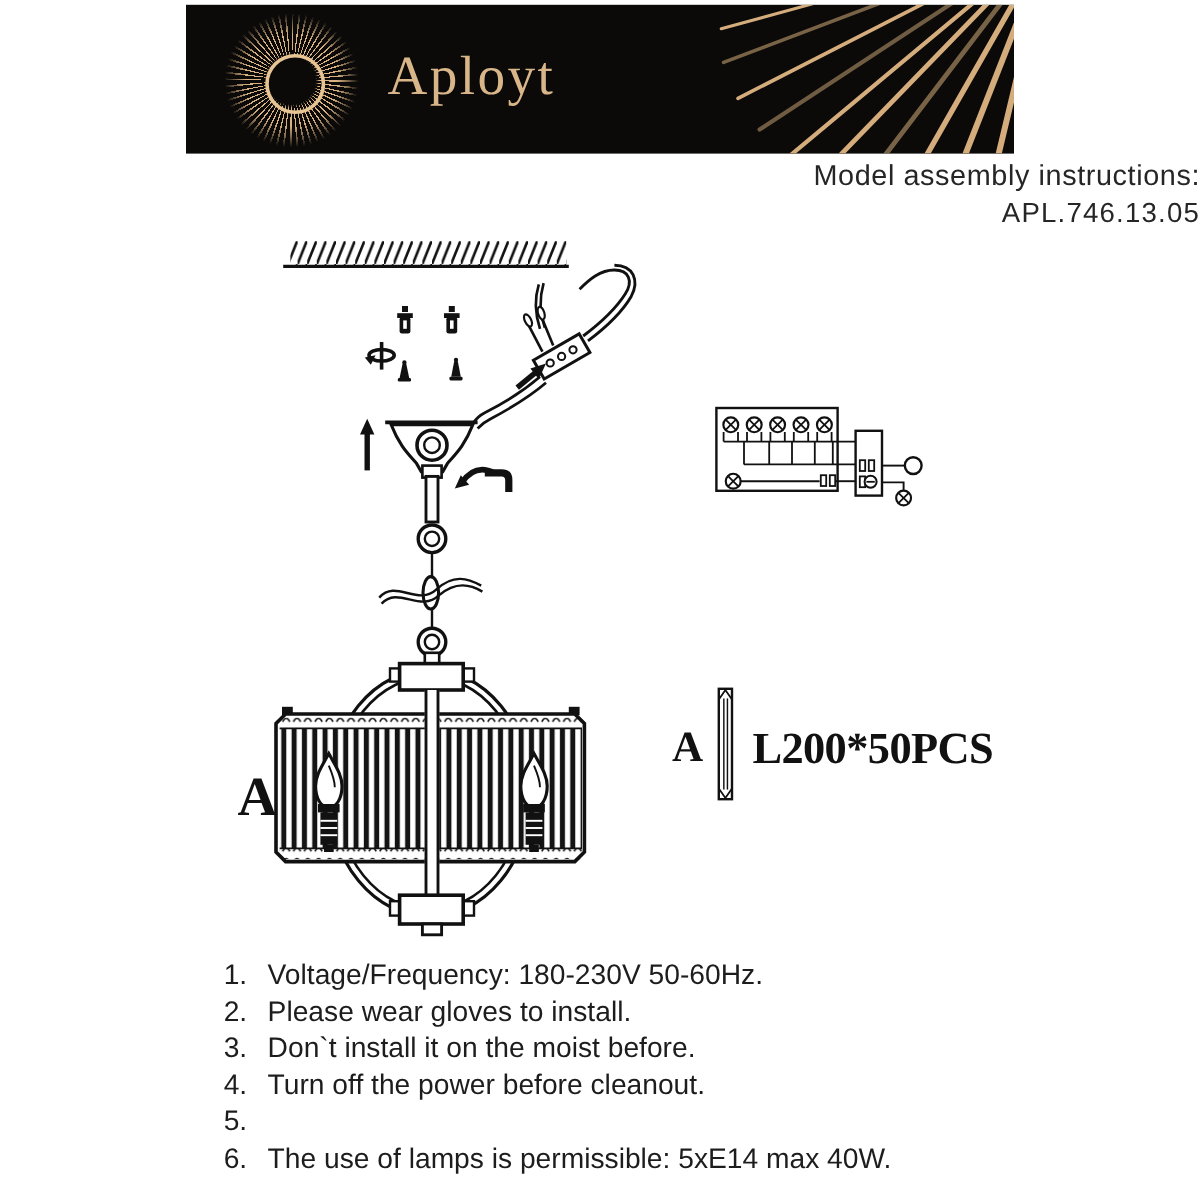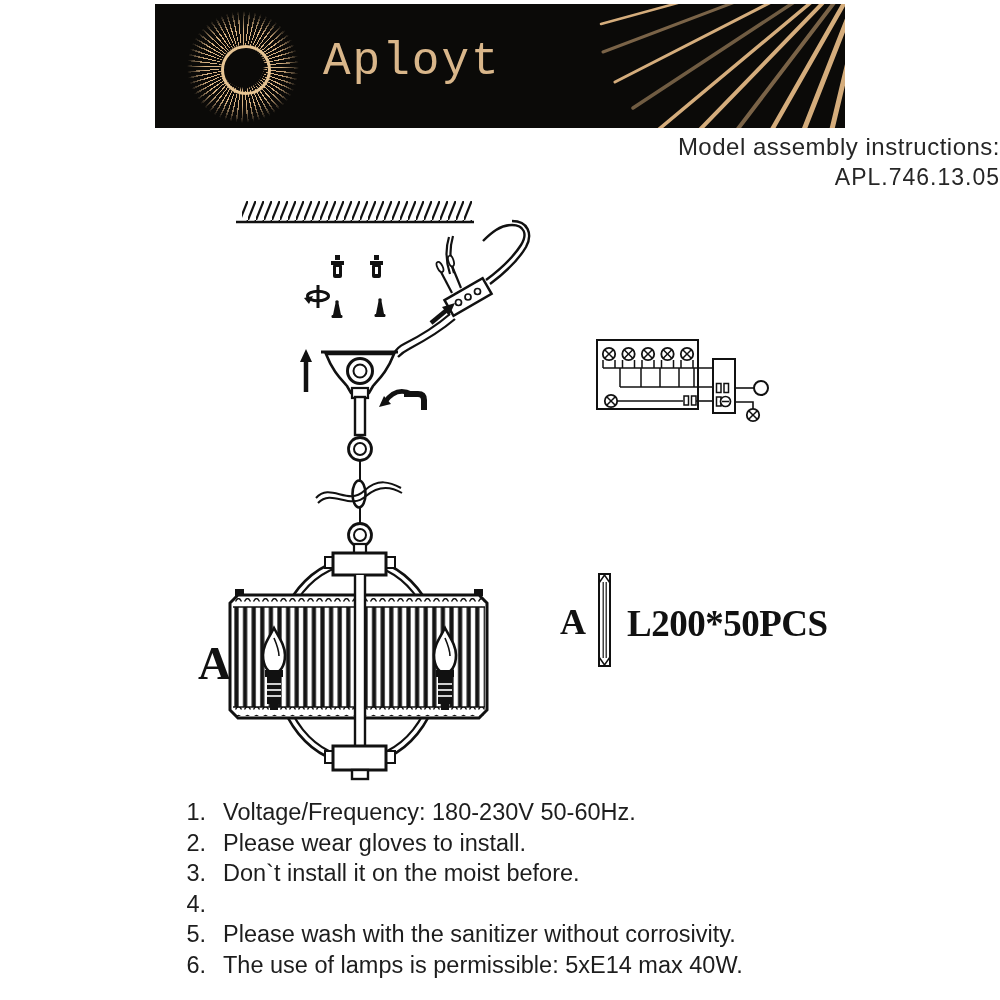--- a/index.html
+++ b/index.html
@@ -10,21 +10,21 @@
   .banner{position:absolute;left:155px;top:4px;width:690px;height:124px;
           background:#0b0a08;overflow:hidden;}
   .rays-svg{position:absolute;left:0;top:0;}
   .sunburst{position:absolute;left:32px;top:7px;width:112px;height:112px;border-radius:50%;
     background:repeating-conic-gradient(#d8b283 0deg 1.7deg, transparent 1.7deg 6deg);
     -webkit-mask:radial-gradient(circle, transparent 0 20px, #000 23px 38px, rgba(0,0,0,.55) 47px, transparent 56px);
     mask:radial-gradient(circle, transparent 0 20px, #000 23px 38px, rgba(0,0,0,.55) 47px, transparent 56px);}
   .sun-ring{position:absolute;left:66px;top:41px;width:44px;height:44px;border-radius:50%;
     border:3px solid #e6c493;filter:blur(.6px);}
   .brand{position:absolute;left:168px;top:32px;color:#d9b68a;font-size:46px;
-    font-family:Liberation Mono, monospace;font-weight:400;letter-spacing:2px;}
+    font-family:Liberation Serif, serif;font-weight:400;letter-spacing:2px;}
 
   
   .title-block{position:absolute;left:0;top:133px;width:1000px;text-align:right;color:#262626;}
   .title-line1{font-size:24px;letter-spacing:.5px;}
   .title-line2{font-size:23px;margin-top:3px;letter-spacing:1px;padding-left:46px;}
 
   
   .diagram-svg{position:absolute;left:0;top:0;}
   .serifA{font-family:"Liberation Serif", serif;}
 
@@ -277,24 +277,24 @@
     <div class="ins-item">
       <span class="ins-num">2.</span>
       <span class="ins-text">Please wear gloves to install.</span>
     </div>
     <div class="ins-item">
       <span class="ins-num">3.</span>
       <span class="ins-text">Don`t install it on the moist before.</span>
     </div>
     <div class="ins-item">
       <span class="ins-num">4.</span>
+      <span class="ins-text">Turn off the power before cleanout.</span>
     </div>
     <div class="ins-item">
       <span class="ins-num">5.</span>
-      <span class="ins-text">Please wash with the sanitizer without corrosivity.</span>
     </div>
     <div class="ins-item">
       <span class="ins-num">6.</span>
       <span class="ins-text">The use of lamps is permissible: 5xE14 max 40W.</span>
     </div>
   </div>
 
 </div>
 
 </body></html>

